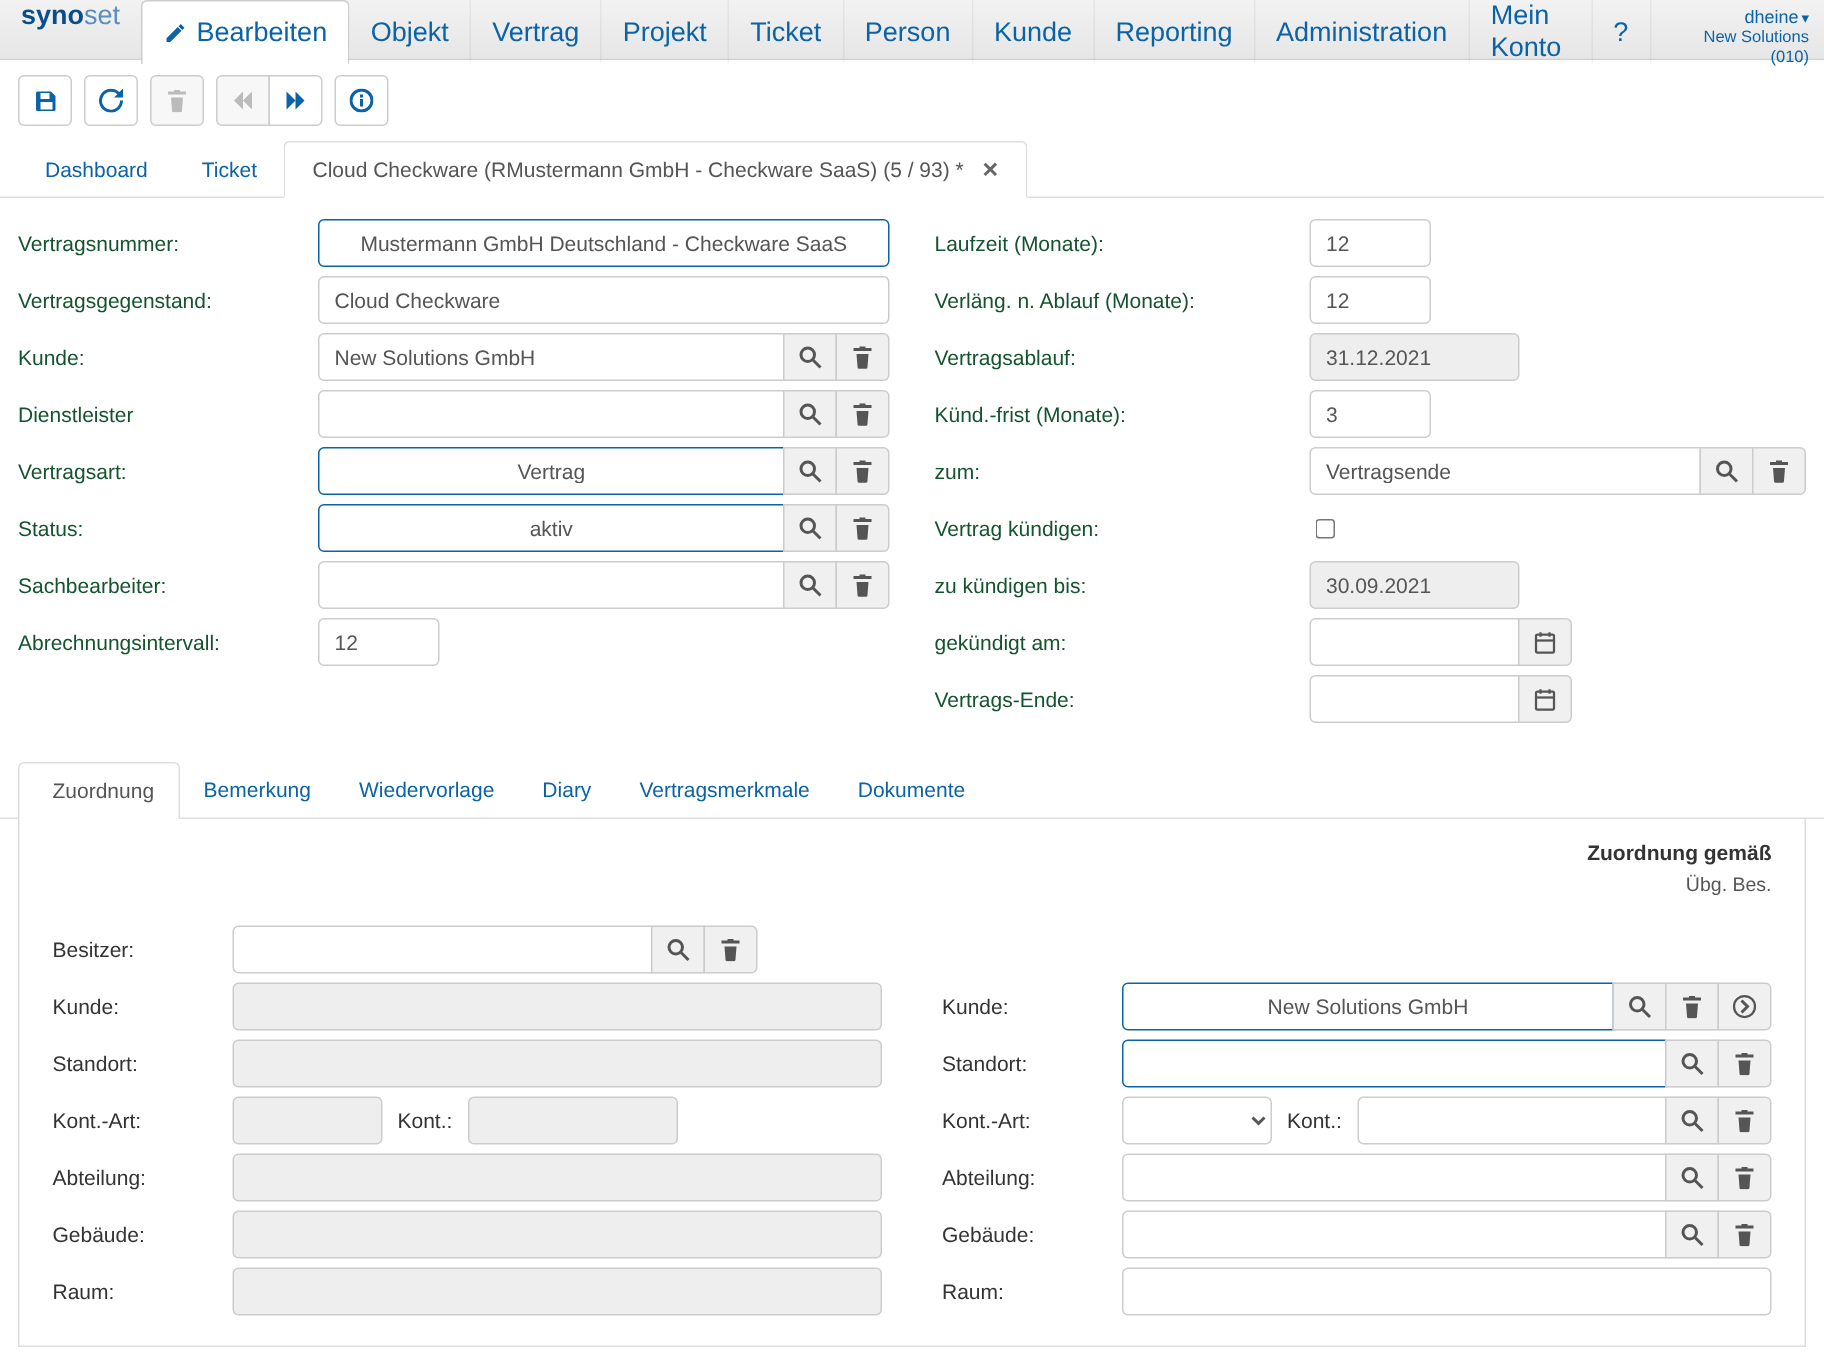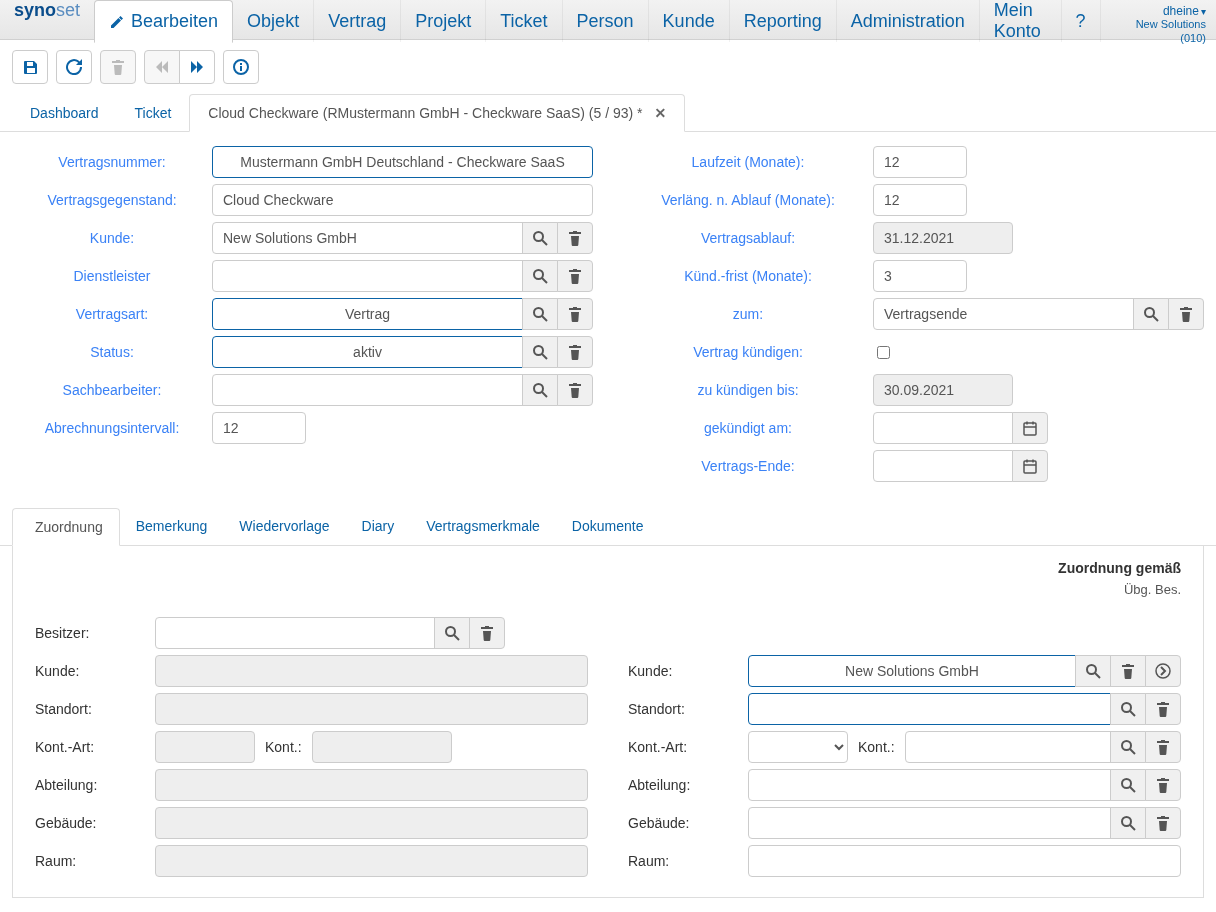--- a/index.html
+++ b/index.html
@@ -117,35 +117,34 @@
   .form-col { flex: 1; }
   .form-row {
     display: flex;
     align-items: center;
     margin-bottom: 6px;
     min-height: 32px;
   }
   .form-row label {
     width: 200px;
     flex-shrink: 0;
-    color: #3b82f6;
-    text-align: center;
+    color: #14532d;
   }
   .form-col.right .form-row label { width: 250px; }
   .inp {
     height: 32px;
     border: 1px solid #ccc;
     border-radius: 4px;
     padding: 0 10px;
     font-size: 14px;
     color:#555;
     background:#fff;
   }
   .inp.full { flex: 1; }
-  .inp.sm { width: 94px; }
+  .inp.sm { width: 81px; }
   .inp.md { width: 140px; }
   .inp.ro { background:#eee; color:#555; }
   .inp.hl { border-color:#0b63a6;text-align:center; }
   .input-group { display:flex; flex:1; }
   .input-group .inp { flex:1; border-radius:4px 0 0 4px; }
   .input-group .ibtn {
     height:32px; width:36px;
     border:1px solid #ccc;
     margin-left:-1px;
     background:#f0f0f0;

